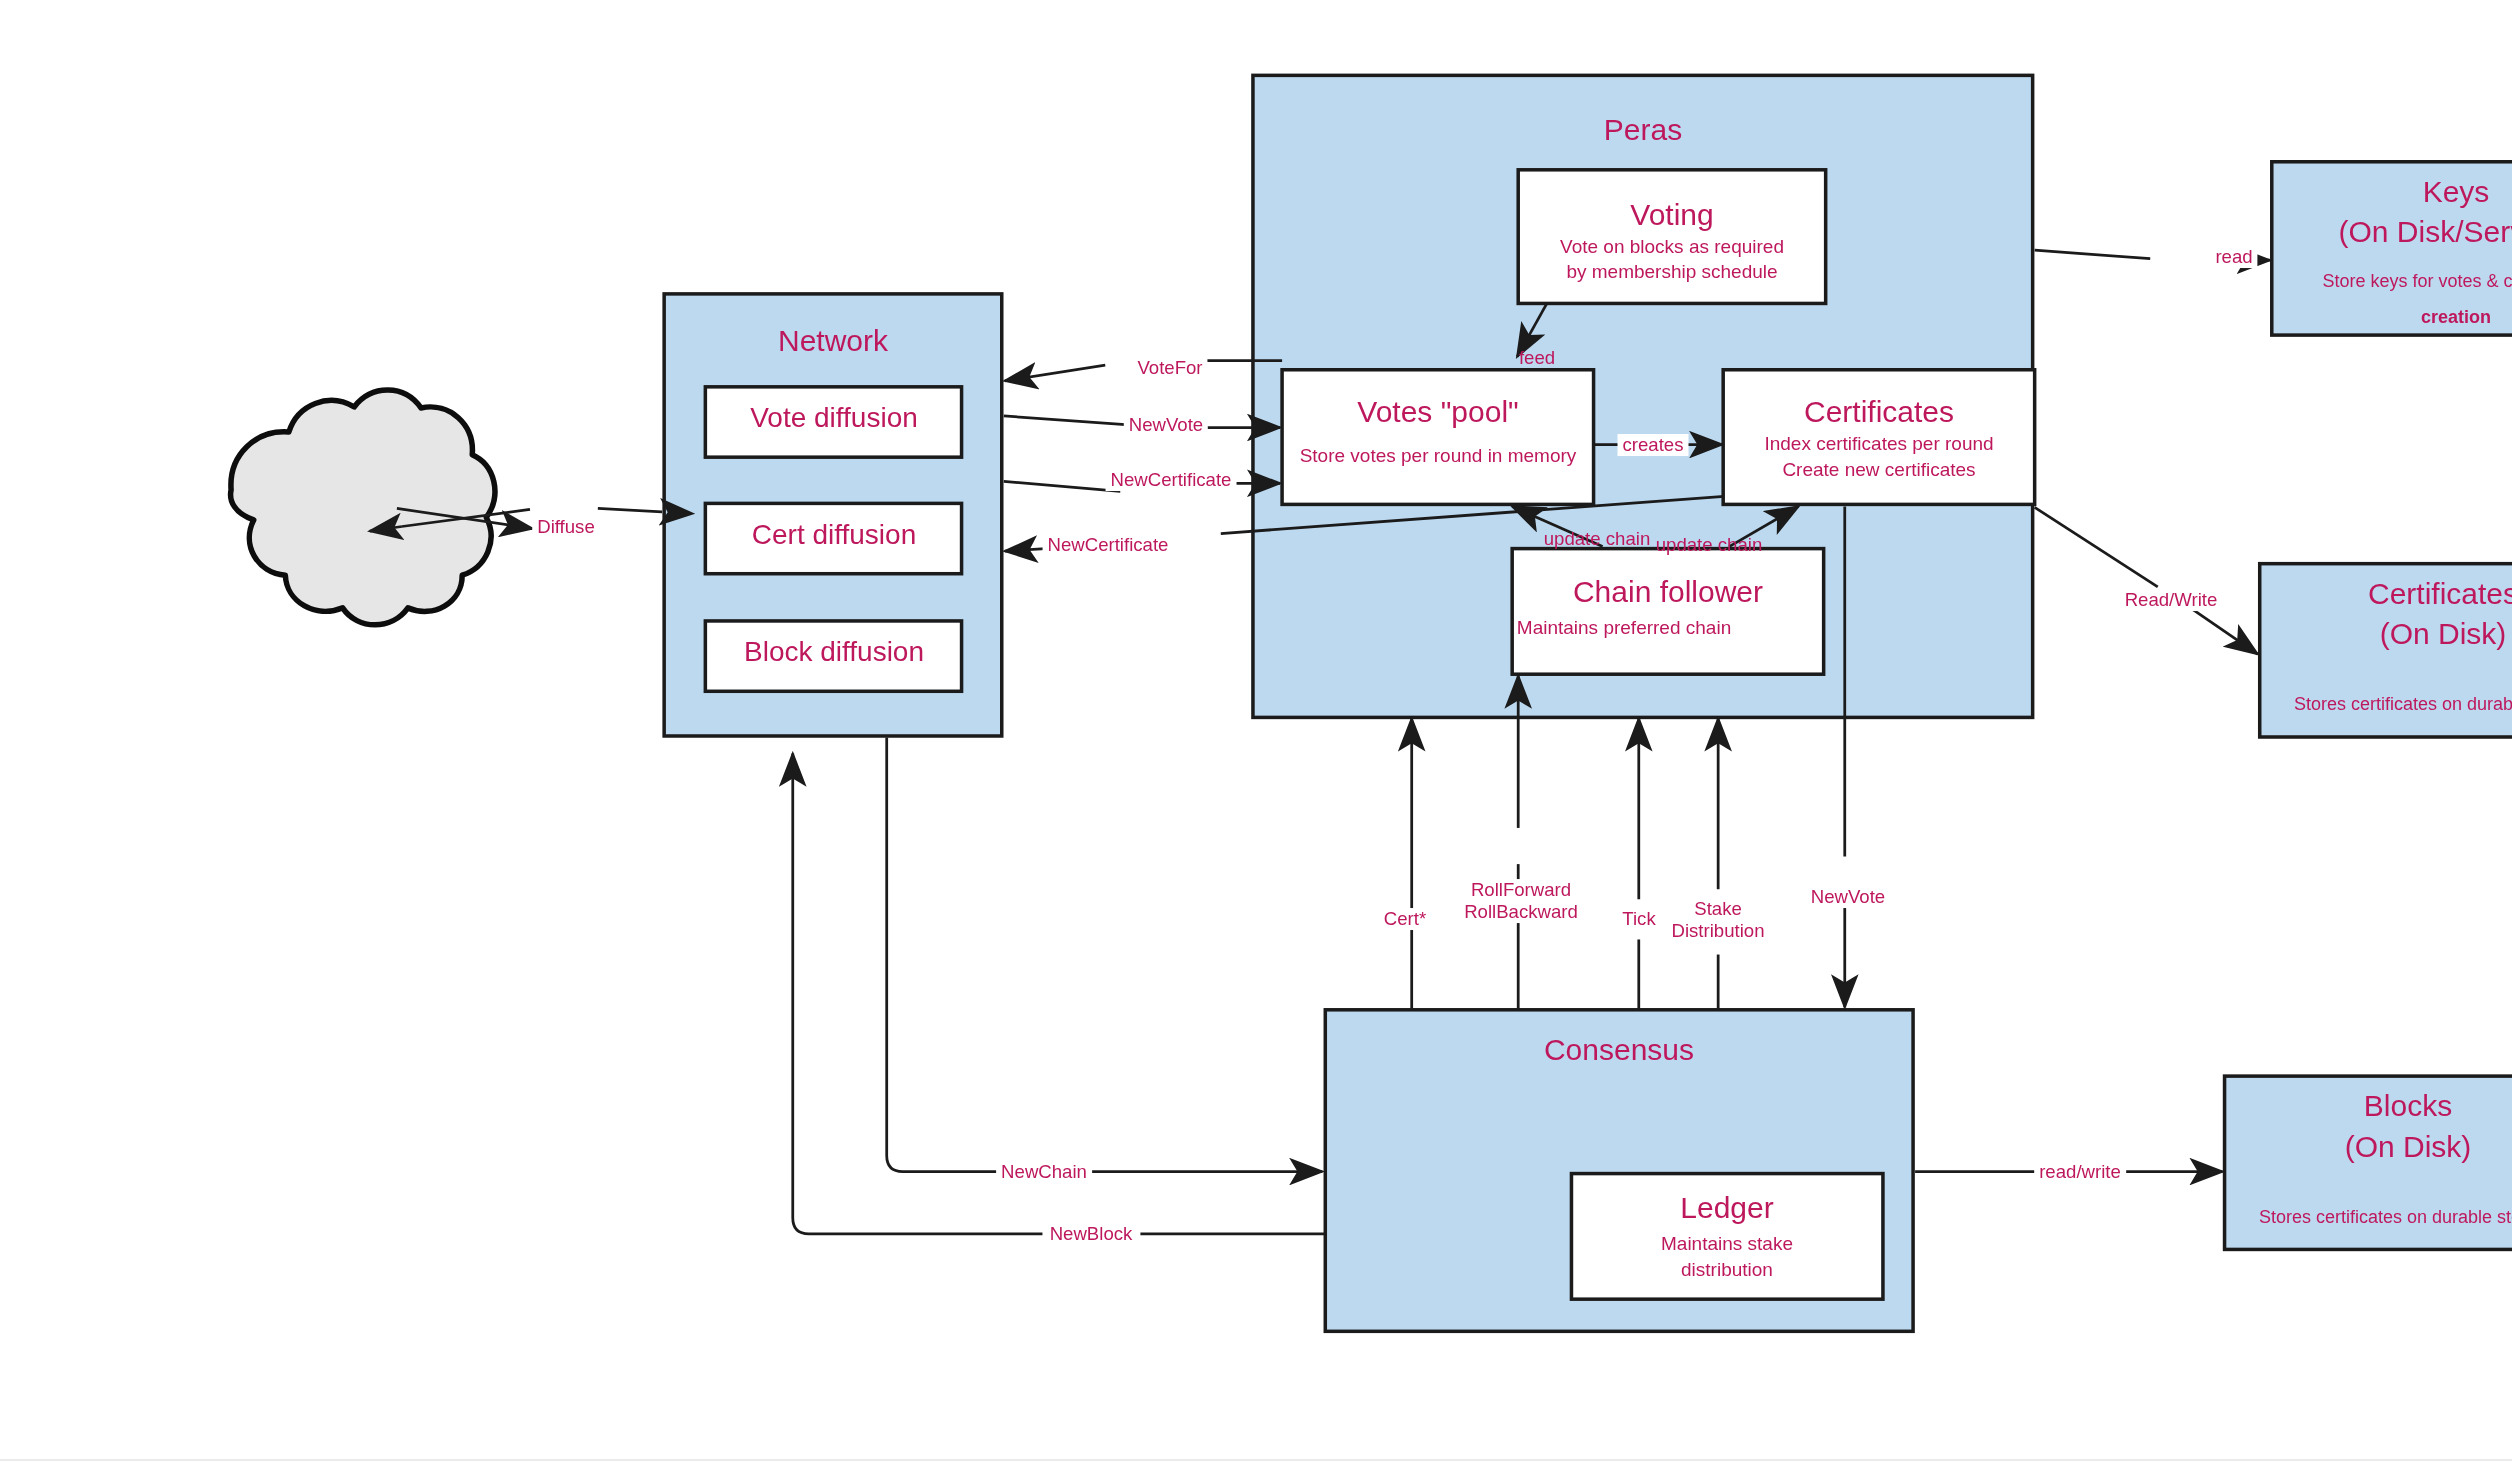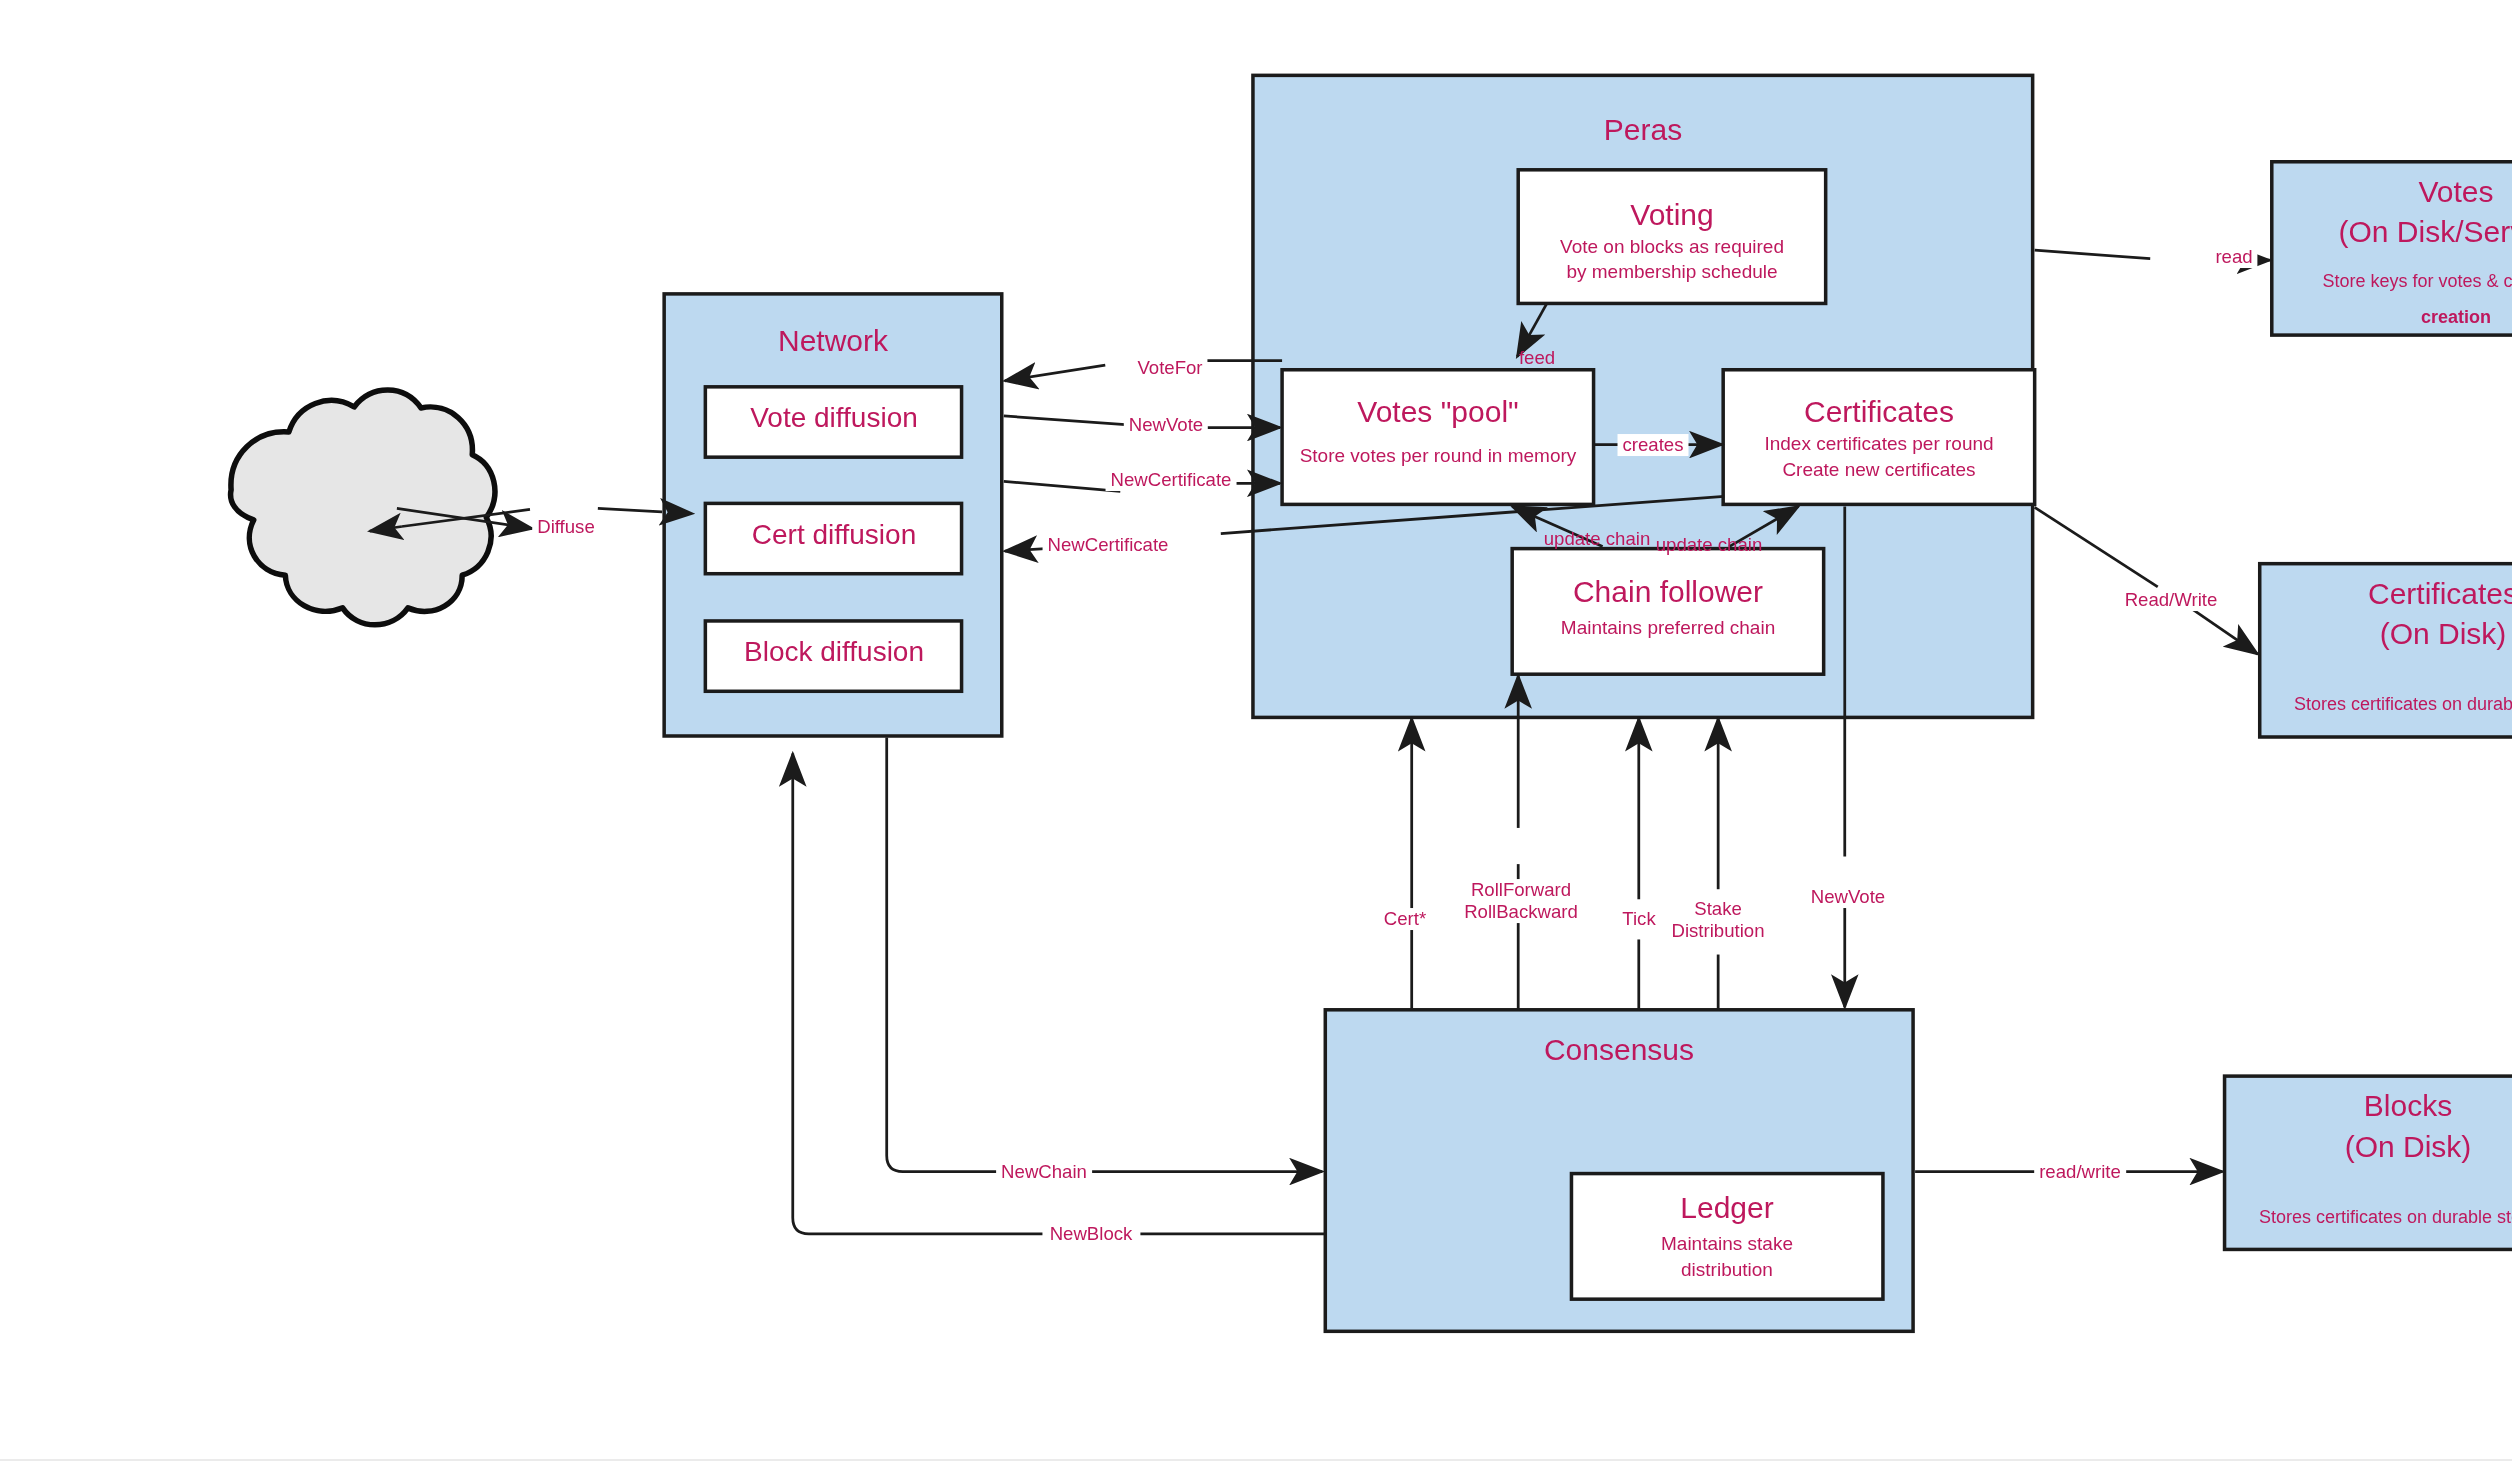--- a/index.html
+++ b/index.html
@@ -213,28 +213,28 @@
   <div class="lbl center desc" style="left:1672px; top:272px;">by membership schedule</div>
 
   <div class="lbl center title-lg" style="left:1438px; top:412px;">Votes "pool"</div>
   <div class="lbl center desc" style="left:1438px; top:456px;">Store votes per round in memory</div>
 
   <div class="lbl center title-lg" style="left:1879px; top:412px;">Certificates</div>
   <div class="lbl center desc" style="left:1879px; top:444px;">Index certificates per round</div>
   <div class="lbl center desc" style="left:1879px; top:470px;">Create new certificates</div>
 
   <div class="lbl center title-lg" style="left:1668px; top:592px;">Chain follower</div>
-  <div class="lbl center desc" style="left:1668px; top:628px;text-align:center;">Maintains preferred chain</div>
+  <div class="lbl center desc" style="left:1624px; top:628px;text-align:center;">Maintains preferred chain</div>
 
   <div class="lbl center title-lg" style="left:1619px; top:1050px;">Consensus</div>
   <div class="lbl center title-lg" style="left:1727px; top:1208px;">Ledger</div>
   <div class="lbl center desc" style="left:1727px; top:1244px;">Maintains stake</div>
   <div class="lbl center desc" style="left:1727px; top:1270px;">distribution</div>
 
-  <div class="lbl center title-lg" style="left:2456px; top:192px;">Votes</div>
+  <div class="lbl center title-lg" style="left:2456px; top:192px;">Keys</div>
   <div class="lbl center title-lg" style="left:2456px; top:232px;">(On Disk/Service)</div>
   <div class="lbl center desc-sm" style="left:2456px; top:282px;">Store keys for votes &amp; certificates</div>
   <div class="lbl center desc-sm" style="left:2456px; top:318px;font-weight:bold;">creation</div>
 
   <div class="lbl center title-lg" style="left:2443px; top:594px;">Certificates</div>
   <div class="lbl center title-lg" style="left:2443px; top:634px;">(On Disk)</div>
   <div class="lbl center desc-sm" style="left:2443px; top:705px;">Stores certificates on durable storage</div>
 
   <div class="lbl center title-lg" style="left:2408px; top:1106px;">Blocks</div>
   <div class="lbl center title-lg" style="left:2408px; top:1147px;">(On Disk)</div>

